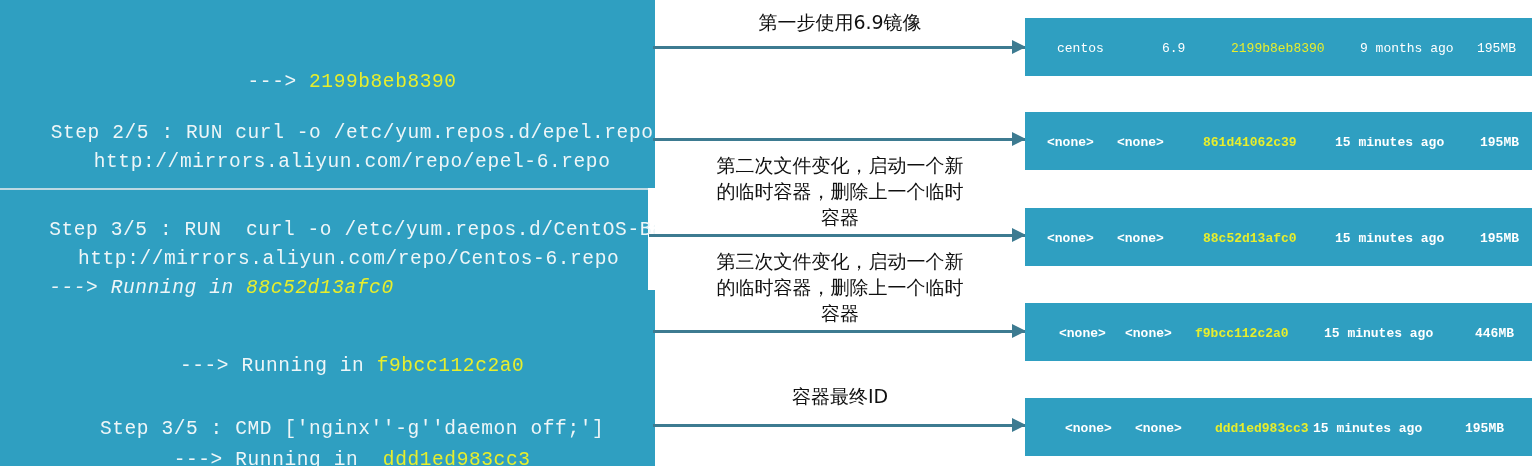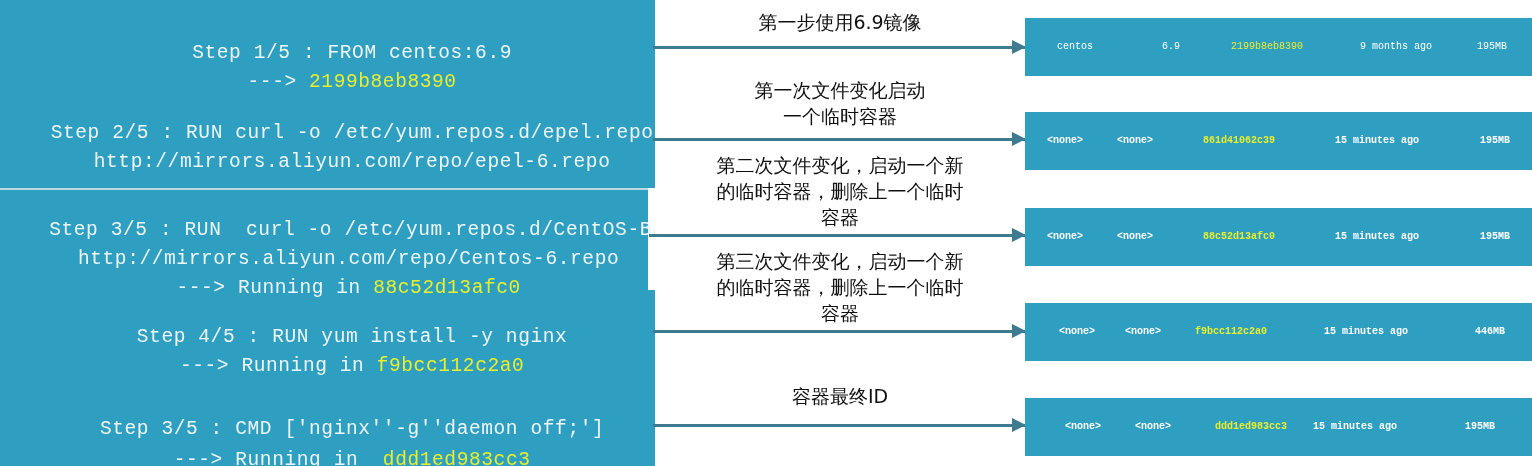--- a/index.html
+++ b/index.html
@@ -67,80 +67,72 @@
   .row{
     position:absolute;
     left:1025px;
     width:507px;
     background:#2f9fc1;
     font-family:"Liberation Mono","DejaVu Sans Mono",monospace;
     color:#ffffff;
   }
   .row .cell{
     position:absolute;
-    font-size:10px;
+    font-size:13px;
     white-space:nowrap;
     line-height:1;
   }
   .row.bold .cell{font-weight:bold;}
   .row .cell.id{color:#e8ee2c;}
 </style>
 </head>
 <body>
 
 <div id="stage">
 
   <div class="term-panel" id="term-top"></div>
   <div class="term-panel" id="term-mid"></div>
   <div class="term-panel" id="term-bot"></div>
   <div id="term-seam"></div>
 
-  <div class="term-line" style="left:0;top:24px;width:655px;text-align:center;">
-    <span>Step 1/5 : FROM centos:6.9</span>
-  </div>
   <div class="term-line" style="left:0;top:53px;width:655px;text-align:center;">
     <span>---&gt; </span><span class="hash">2199b8eb8390</span>
   </div>
 
   <div class="term-line" style="left:0;top:104px;width:655px;text-align:center;">
     <span>Step 2/5 : RUN curl -o /etc/yum.repos.d/epel.repo</span>
   </div>
   <div class="term-line" style="left:0;top:133px;width:655px;text-align:center;">
     <span>http://mirrors.aliyun.com/repo/epel-6.repo</span>
   </div>
 
   <div class="term-line" style="left:0;top:201px;width:648px;text-align:center;">
     <span>Step 3/5 : RUN  curl -o /etc/yum.repos.d/CentOS-Base.repo</span>
   </div>
   <div class="term-line" style="left:0;top:230px;width:648px;text-align:center;">
     <span>http://mirrors.aliyun.com/repo/Centos-6.repo</span>
   </div>
-  <div class="term-line" style="left:0;top:259px;width:648px;text-align:center;">
+  <div class="term-line" style="left:0;top:259px;width:648px;text-align:left;font-style:italic;">
     <span>---&gt; Running in </span><span class="hash">88c52d13afc0</span>
   </div>
 
-  <div class="term-line" style="left:0;top:308px;width:655px;text-align:center;">
-    <span>Step 4/5 : RUN yum install -y nginx</span>
-  </div>
   <div class="term-line" style="left:0;top:337px;width:655px;text-align:center;">
     <span>---&gt; Running in </span><span class="hash">f9bcc112c2a0</span>
   </div>
 
   <div class="term-line" style="left:0;top:400px;width:655px;text-align:center;">
     <span>Step 3/5 : CMD ['nginx''-g''daemon off;']</span>
   </div>
   <div class="term-line" style="left:0;top:431px;width:655px;text-align:center;">
     <span>---&gt; Running in  </span><span class="hash">ddd1ed983cc3</span>
   </div>
 
   <div id="mid-col"></div>
 
   <div class="note" style="left:655px;top:9px;">第一步使用6.9镜像</div>
-  <div class="note" style="left:655px;top:77px;">第一次文件变化启动
-一个临时容器</div>
   <div class="note" style="left:655px;top:152px;">第二次文件变化，启动一个新
 的临时容器，删除上一个临时
 容器</div>
   <div class="note" style="left:655px;top:248px;">第三次文件变化，启动一个新
 的临时容器，删除上一个临时
 容器</div>
   <div class="note" style="left:655px;top:383px;">容器最终ID</div>
 
   <div class="arrow" style="left:653px;top:46px;width:372px;">
     <span class="tip"></span>

